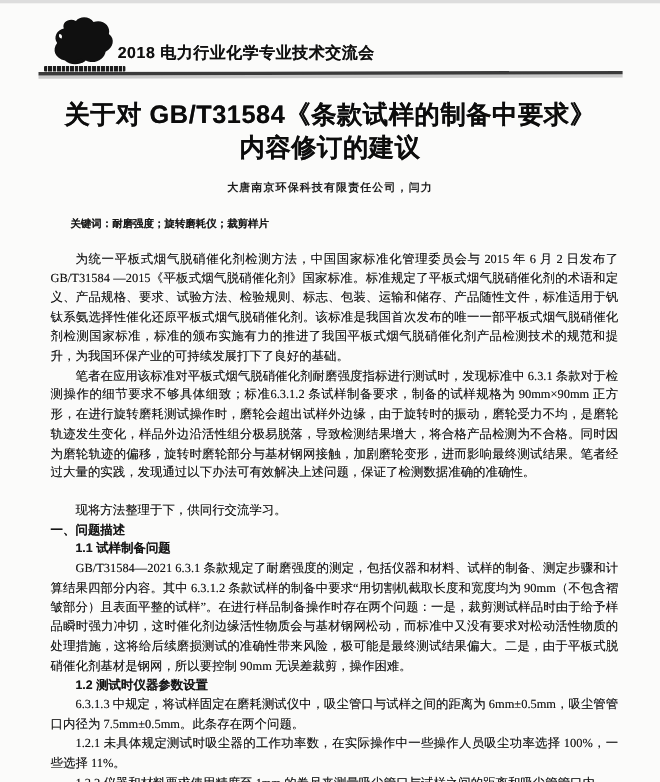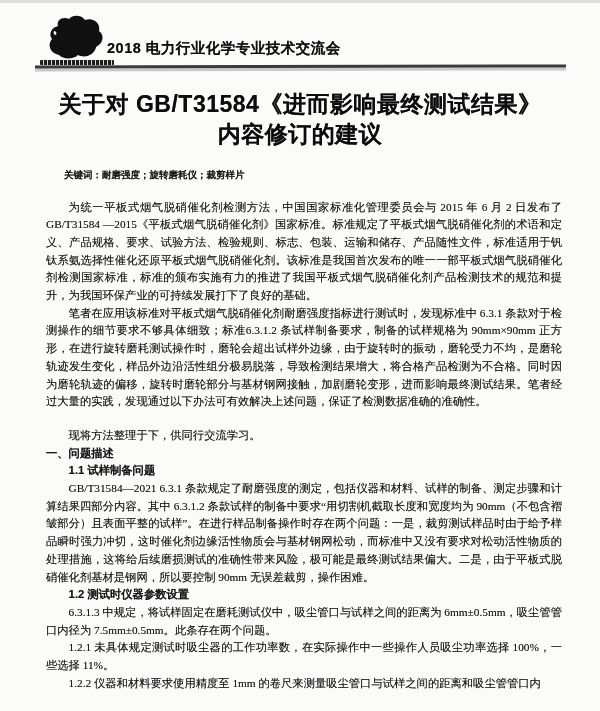--- a/index.html
+++ b/index.html
@@ -81,24 +81,25 @@
       <path fill="#101010" d="M20 43 C24 44 30 44 33 42 L30 39 C26 41 22 41 20 43 Z"></path>
     </svg>
     <div class="logo-caption"></div>
     <div class="conference">2018 电力行业化学专业技术交流会</div>
     <div class="header-rule"></div>
   </div>
 
   <div class="content">
 
     <div class="paper-title">
-      <div>关于对 GB/T31584《进而影响最终测试结果》</div>
+      <div>关于对 GB/T31584《条款试样的制备中要求》</div>
       <div>内容修订的建议</div>
     </div>
 
+    <div class="author-line">大唐南京环保科技有限责任公司，闫力</div>
 
     <div class="abstract-block">
       <p><span class="kw-label">关键词：</span><span>耐磨强度；旋转磨耗仪；裁剪样片</span></p>
     </div>
 
     <div class="columns">
 
       <div class="col">
         <p>为统一平板式烟气脱硝催化剂检测方法，中国国家标准化管理委员会与 2015 年 6 月 2 日发布了 GB/T31584 —2015《平板式烟气脱硝催化剂》国家标准。标准规定了平板式烟气脱硝催化剂的术语和定义、产品规格、要求、试验方法、检验规则、标志、包装、运输和储存、产品随性文件，标准适用于钒钛系氨选择性催化还原平板式烟气脱硝催化剂。该标准是我国首次发布的唯一一部平板式烟气脱硝催化剂检测国家标准，标准的颁布实施有力的推进了我国平板式烟气脱硝催化剂产品检测技术的规范和提升，为我国环保产业的可持续发展打下了良好的基础。</p>
         <p>笔者在应用该标准对平板式烟气脱硝催化剂耐磨强度指标进行测试时，发现标准中 6.3.1 条款对于检测操作的细节要求不够具体细致；标准6.3.1.2 条试样制备要求，制备的试样规格为 90mm×90mm 正方形，在进行旋转磨耗测试操作时，磨轮会超出试样外边缘，由于旋转时的振动，磨轮受力不均，是磨轮轨迹发生变化，样品外边沿活性组分极易脱落，导致检测结果增大，将合格产品检测为不合格。同时因为磨轮轨迹的偏移，旋转时磨轮部分与基材钢网接触，加剧磨轮变形，进而影响最终测试结果。笔者经过大量的实践，发现通过以下办法可有效解决上述问题，保证了检测数据准确的准确性。</p>

